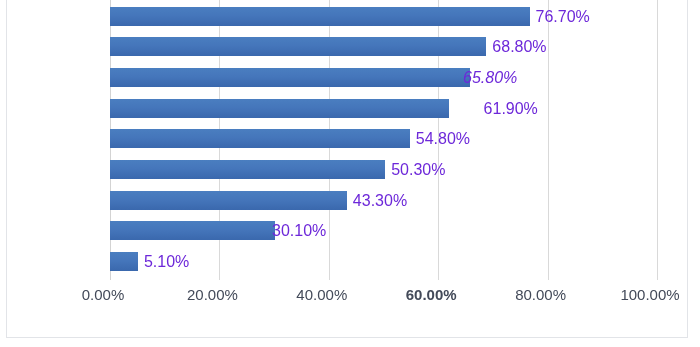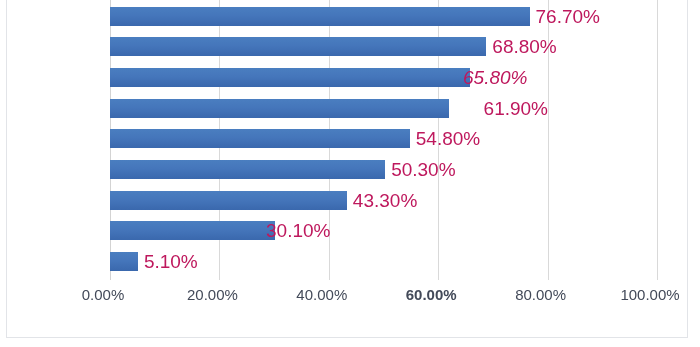--- a/index.html
+++ b/index.html
@@ -59,22 +59,22 @@
     top: 6px;
     left: 0;
     height: 19px;
     background: linear-gradient(to bottom, #4a7ec0 0%, #4576bb 45%, #3a68ad 100%);
   }
 
   .bar-value {
     position: absolute;
     top: 0;
     line-height: 31px;
-    font-size: 19px;
-    color: #be185d;
+    font-size: 16px;
+    color: #6d28d9;
     white-space: nowrap;
     padding-left: 6px;
   }
 
   
   #axis-labels {
     position: absolute;
     left: 0;
     top: 286px;
     width: 100%;
@@ -128,21 +128,21 @@
         <div class="row" style="top: 155px;">
           <div class="bar" style="width: 275.141px;"></div>
           <div class="bar-value" style="left: 275.141px;">50.30%</div>
         </div>
         <div class="row" style="top: 185.7px;">
           <div class="bar" style="width: 236.851px;"></div>
           <div class="bar-value" style="left: 236.851px;">43.30%</div>
         </div>
         <div class="row" style="top: 216.4px;">
           <div class="bar" style="width: 164.647px;"></div>
-          <div class="bar-value" style="left: 150px;">30.10%</div>
+          <div class="bar-value" style="left: 156px;">30.10%</div>
         </div>
         <div class="row" style="top: 247.1px;">
           <div class="bar" style="width: 27.897px;"></div>
           <div class="bar-value" style="left: 27.897px;">5.10%</div>
         </div>
       </div>
   </div>
 
   <div id="axis-labels">
       <div class="tick-label" style="left: 96px;">0.00%</div>

